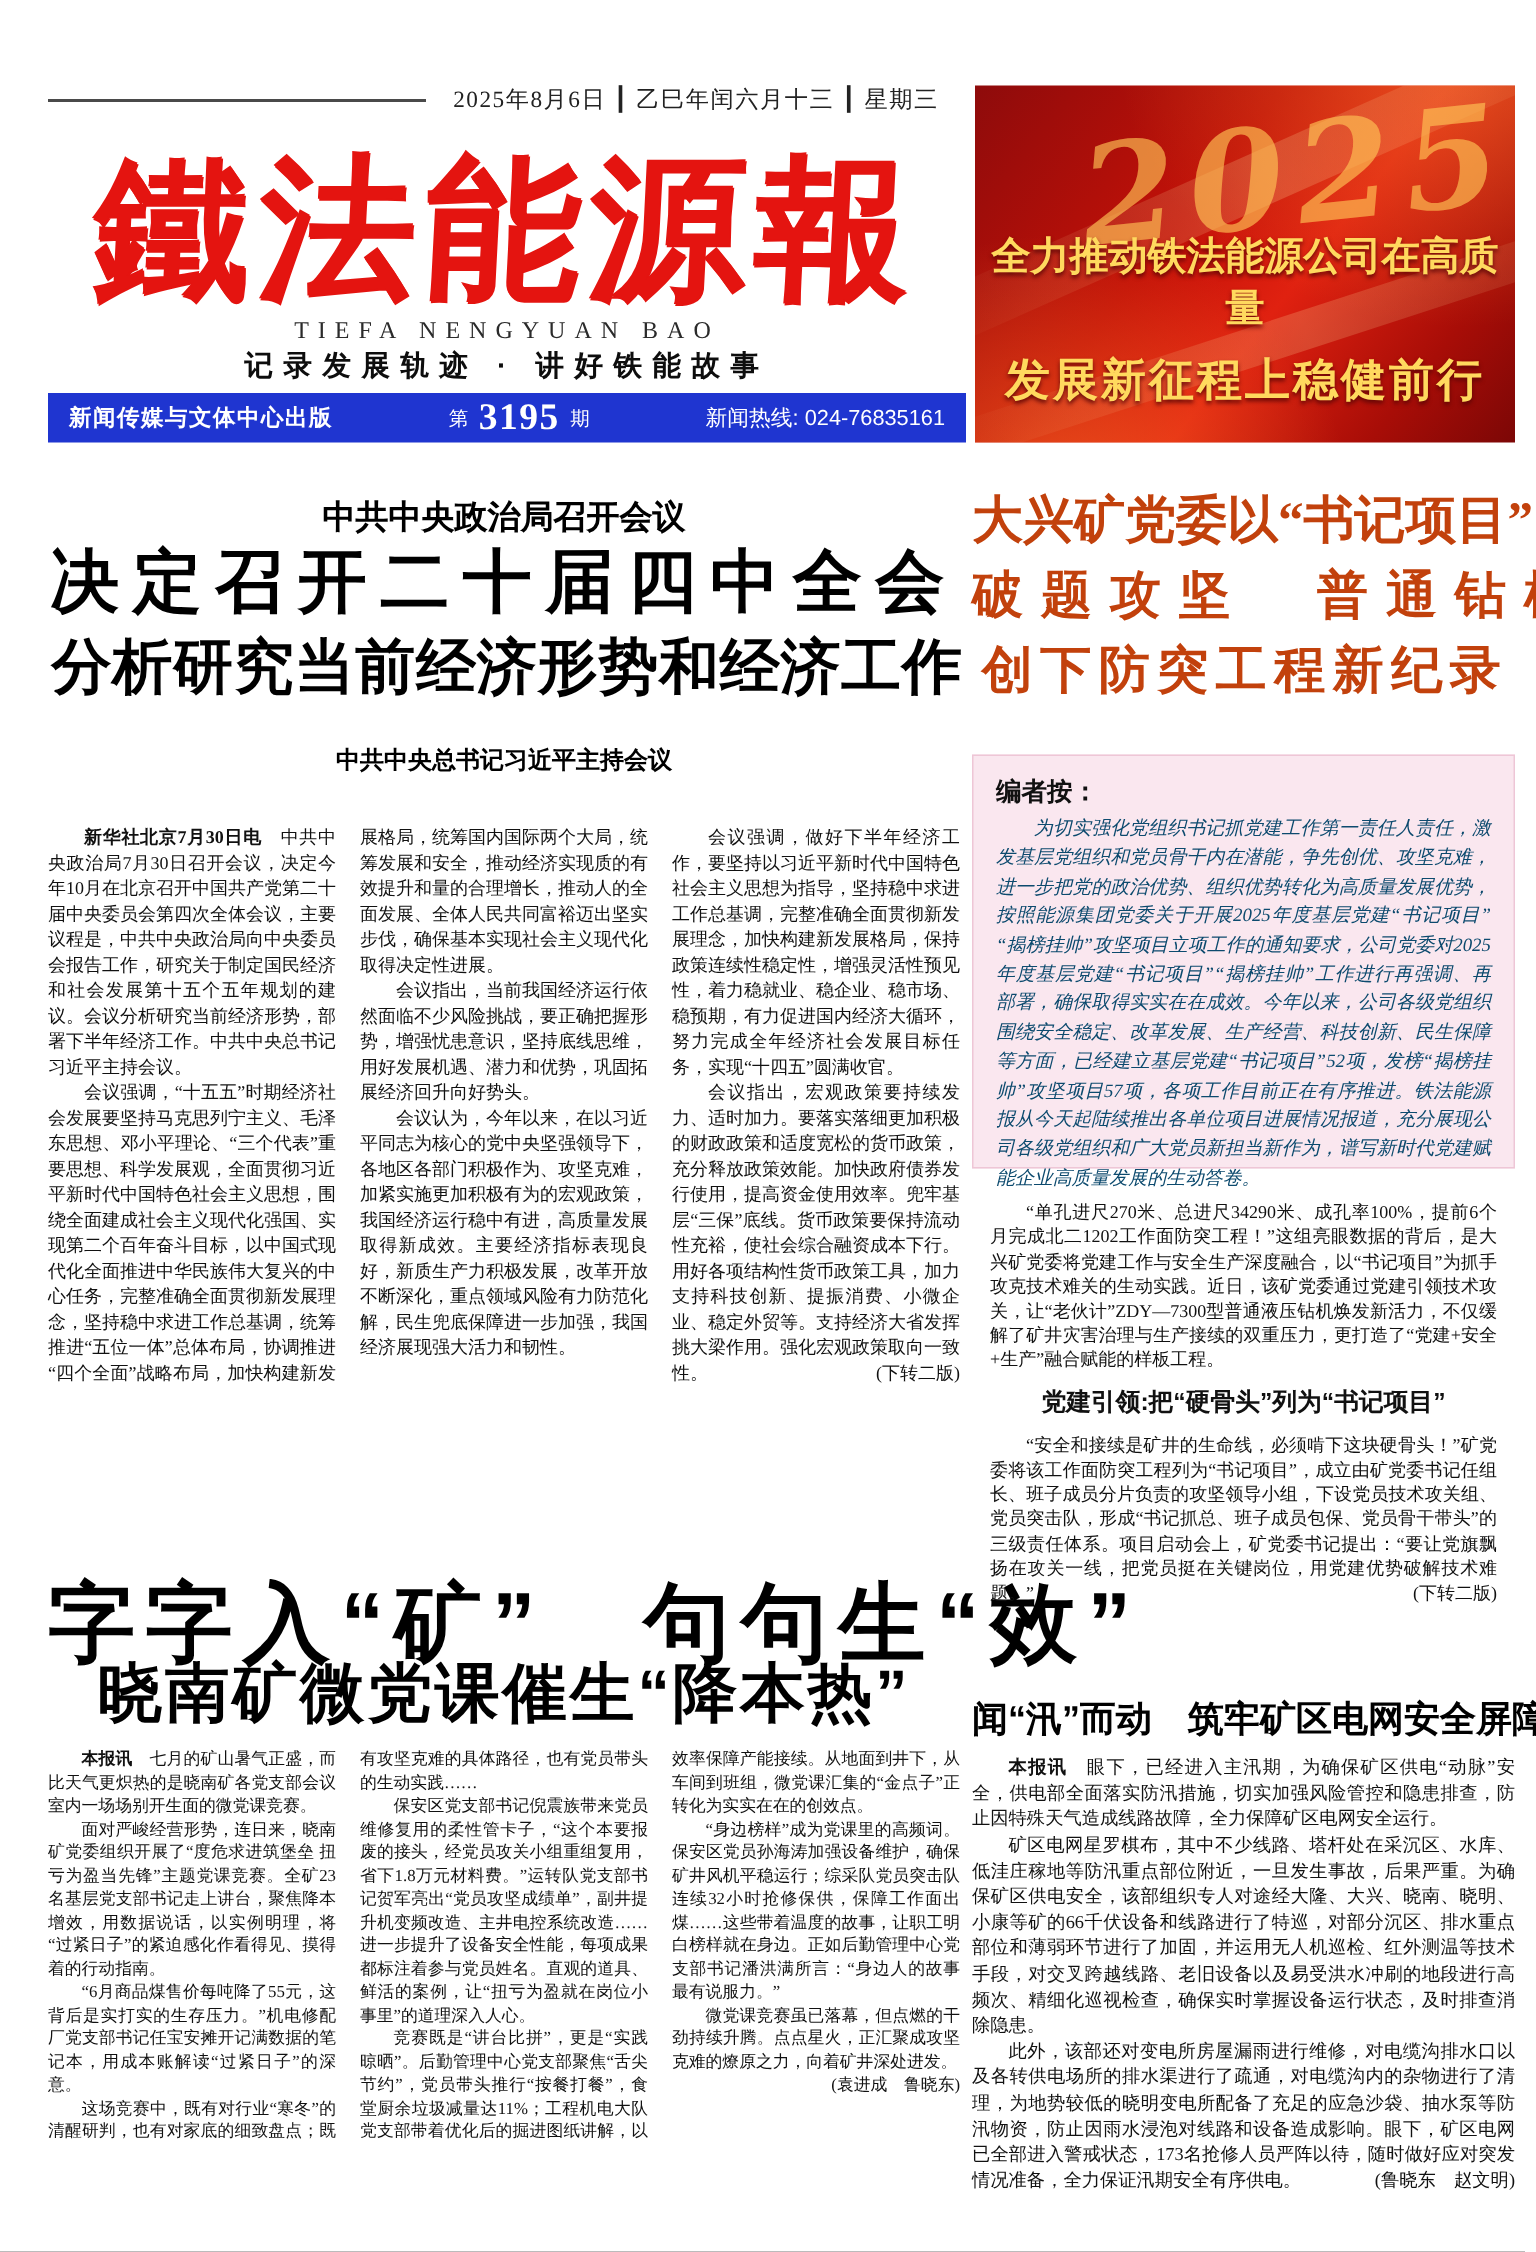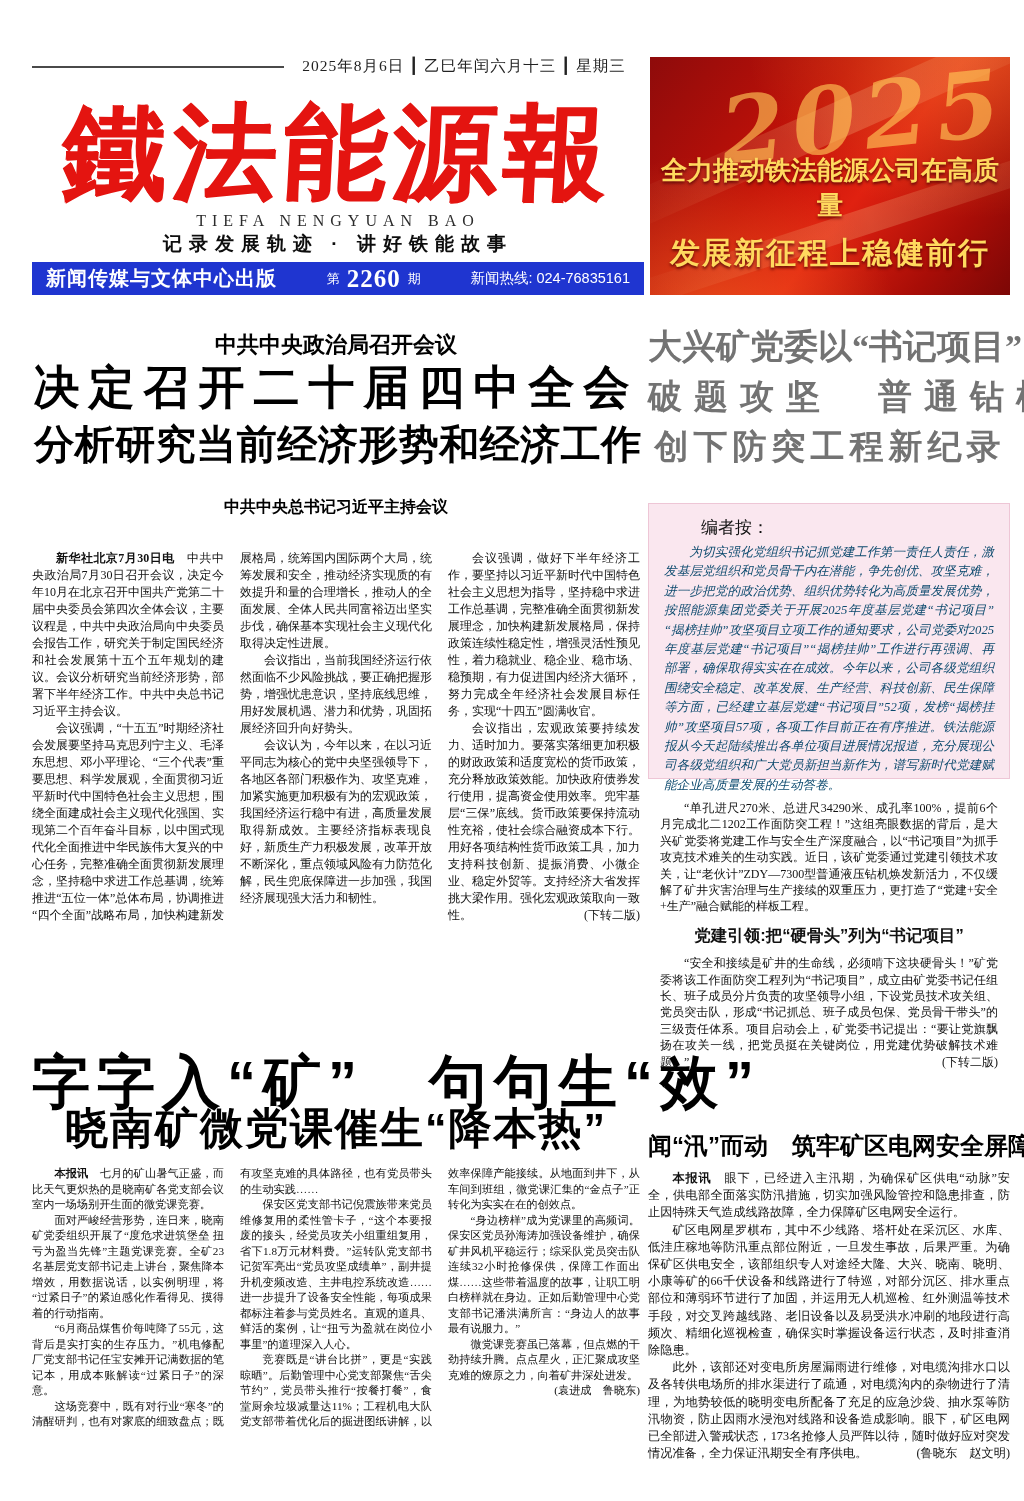--- a/index.html
+++ b/index.html
@@ -15,21 +15,21 @@
   .masthead-title{top:92px;left:32px;width:612px;text-align:center;font-size:104px;line-height:1.15;
         font-weight:bold;color:#e41410;letter-spacing:6px;transform:skewX(-3deg);
         font-family:"DejaVu Serif",serif;text-shadow:1px 1px 0 #e41410;}
   .pinyin{top:212px;left:32px;width:612px;text-align:center;font-size:16px;color:#2b2b2b;letter-spacing:6px;}
   .slogan{top:231px;left:32px;width:612px;text-align:center;font-size:19px;font-weight:bold;color:#0d0d0d;
         letter-spacing:7px;font-family:"Liberation Sans",sans-serif;}
 
   .infobar{top:262px;left:32px;width:612px;height:33px;background:#1f35d0;color:#fff;display:flex;
         align-items:center;justify-content:space-between;padding:0 14px;box-sizing:border-box;
         font-family:"Liberation Sans",sans-serif;}
-  .infobar .pub{font-size:20px;font-weight:bold;letter-spacing:1px;}
+  .infobar .pub{font-size:15px;font-weight:bold;letter-spacing:1px;}
   .infobar .issue{font-size:13px;display:flex;align-items:center;gap:7px;}
   .infobar .issue .num{font-size:25px;font-weight:bold;font-family:"Liberation Serif",serif;letter-spacing:1px;}
   .infobar .hotline{font-size:14.5px;}
 
   
   .banner{top:57px;left:650px;width:360px;height:238px;overflow:hidden;
         background:
           radial-gradient(ellipse at 15% 115%, rgba(255,120,40,.55) 0%, rgba(255,120,40,0) 45%),
           radial-gradient(ellipse at 90% -10%, rgba(255,170,60,.35) 0%, rgba(255,170,60,0) 50%),
           linear-gradient(128deg,#8e0b0b 0%,#c21108 38%,#e02110 58%,#a80d07 82%,#7c0706 100%);}
@@ -64,29 +64,29 @@
   
   .a2-h1{top:1044px;left:32px;width:608px;font-size:58px;font-weight:bold;
         font-family:"Liberation Sans",sans-serif;letter-spacing:7px;white-space:nowrap;color:#000;}
   .a2-h2{top:1100px;left:32px;width:608px;text-align:center;font-size:43px;font-weight:bold;
         font-family:"Liberation Sans",sans-serif;letter-spacing:2px;white-space:nowrap;color:#000;}
   .a2-body{top:1166px;left:32px;width:608px;height:326px;column-count:3;
         font-size:11.2px;line-height:15.5px;}
   .byline{float:right;text-indent:0;}
 
   
-  .r-h{left:648px;width:364px;text-align:center;font-weight:bold;color:#737373;white-space:nowrap;
+  .r-h{left:648px;width:364px;text-align:center;font-weight:bold;color:#c2410c;white-space:nowrap;
         font-family:"Liberation Serif",serif;}
   .r-h1{top:324px;font-size:34px;letter-spacing:0px;}
   .r-h2{top:374px;font-size:34px;letter-spacing:12px;}
   .r-h3{top:424px;font-size:34px;letter-spacing:5px;}
 
   .editor-box{top:503px;left:648px;width:362px;height:276px;background:#fae7ef;border:1px solid #eec6d6;
         box-sizing:border-box;padding:12px 15px;}
-  .editor-label{font-size:17px;font-weight:normal;font-family:"Liberation Sans",sans-serif;color:#111;margin-left:37px;}
+  .editor-label{font-size:17px;font-weight:bold;font-family:"Liberation Sans",sans-serif;color:#111;}
   .editor-text{margin-top:4px;font-size:12.6px;line-height:19.4px;text-align:justify;text-indent:2em;
         font-style:italic;color:#0c4a6e;}
 
   .r-body{top:788px;left:648px;width:362px;height:336px;font-size:12px;line-height:16.4px;text-align:justify;}
   .r-body p{margin:12px;text-indent:2em;}
   .r-subhead{text-align:center;text-indent:0 !important;font-size:16.5px;font-weight:bold;
         font-family:"Liberation Sans",sans-serif;margin:5px 0 4px 0 !important;}
 
   .a3-h{top:1130px;left:648px;width:364px;text-align:center;font-size:24px;font-weight:bold;
         font-family:"Liberation Sans",sans-serif;white-space:nowrap;color:#000;}
@@ -104,21 +104,21 @@
   </div>
 
   <div class="abs masthead-title">鐵法能源報</div>
   <div class="abs pinyin">TIEFA NENGYUAN BAO</div>
   <div class="abs slogan">记录发展轨迹 · 讲好铁能故事</div>
 
   <div class="abs infobar">
     <span class="pub">新闻传媒与文体中心出版</span>
     <span class="issue">
       <span>第</span>
-      <span class="num">2260</span>
+      <span class="num">3195</span>
       <span>期</span>
     </span>
     <span class="hotline">新闻热线: 024-76835161</span>
   </div>
 
   <div class="abs banner">
     <div class="streak s1"></div>
     <div class="streak s2"></div>
     <div class="banner-year">2025</div>
     <div class="banner-lines">

